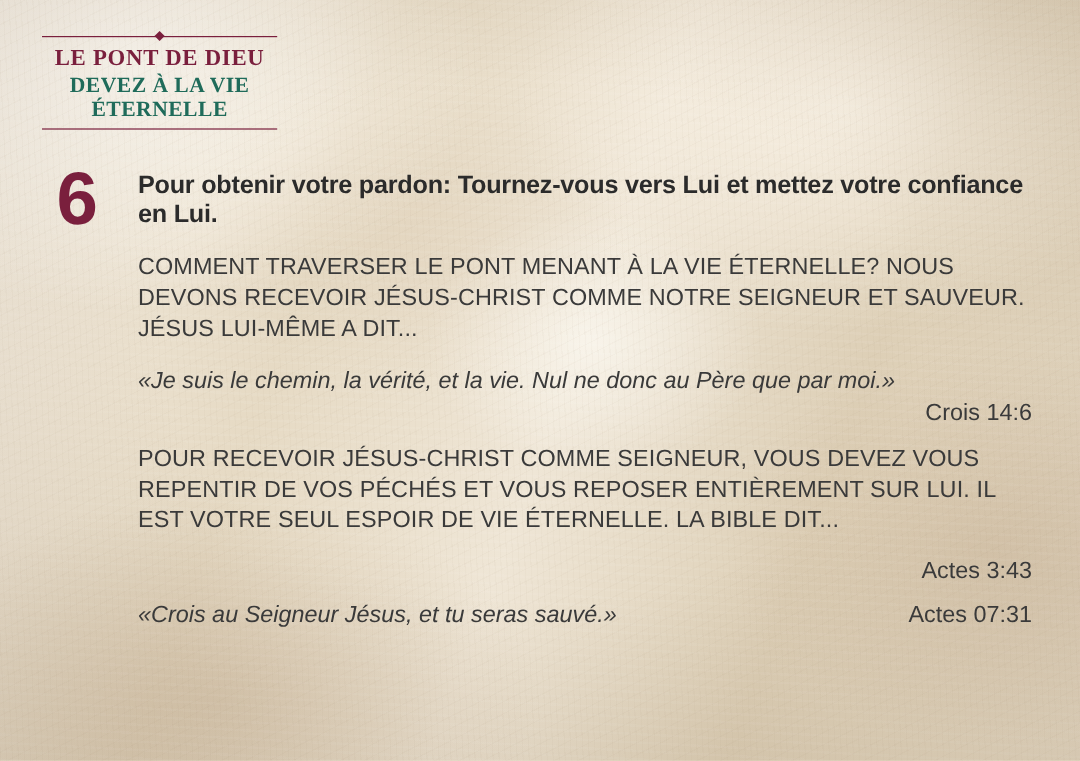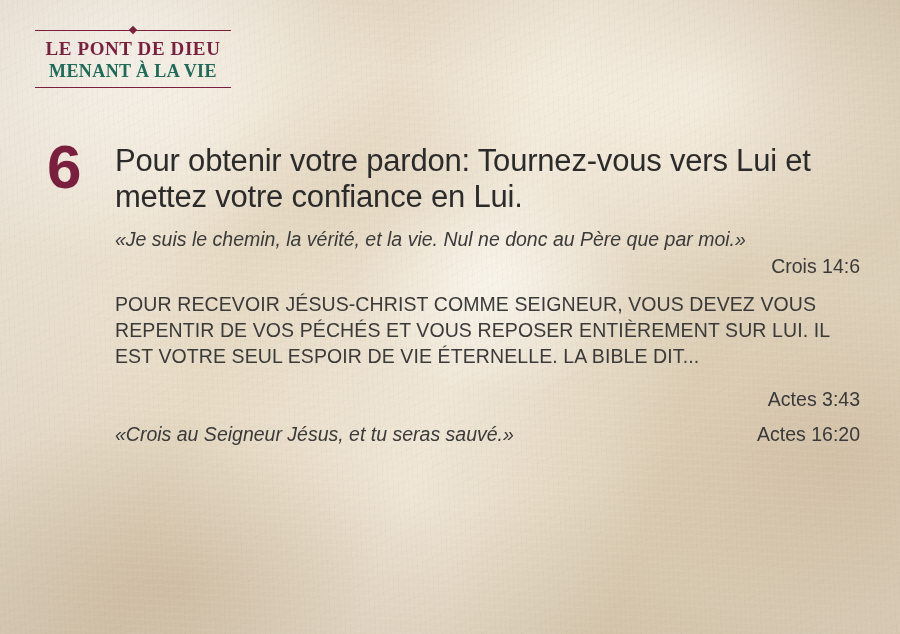--- a/index.html
+++ b/index.html
@@ -111,22 +111,22 @@
     font-size: 62px;
     line-height: 1;
   }
   #section-title {
     position: absolute;
     left: 115px;
     top: 143px;
     width: 740px;
     color: #2b2b2b;
     font-family: "Liberation Sans", sans-serif;
-    font-weight: normal;
-    font-size: 31px;
+    font-weight: bold;
+    font-size: 21px;
     line-height: 1.16;
     letter-spacing: -0.2px;
   }
 
   
   #body-wrap {
     position: absolute;
     left: 115px;
     top: 210px;
     width: 745px;
@@ -175,32 +175,34 @@
 
 <div id="page">
   <div class="content">
 
     <div id="header-block">
       <div class="rule top">
         <span class="diamond"></span>
       </div>
       <div id="header-line1">LE PONT DE DIEU</div>
       <div id="header-line2">
-        <div>MENANT À LA VIE</div>
+        <div>DEVEZ À LA VIE</div>
+        <div>ÉTERNELLE</div>
       </div>
       <div class="rule bottom">
         
       </div>
     </div>
 
     <div id="section-number">6</div>
     <div id="section-title">Pour obtenir votre pardon: Tournez-vous vers Lui et mettez votre confiance en Lui.</div>
 
     <div id="body-wrap">
 
+      <p class="caps">COMMENT TRAVERSER LE PONT MENANT À LA VIE ÉTERNELLE? NOUS DEVONS RECEVOIR JÉSUS-CHRIST COMME NOTRE SEIGNEUR ET SAUVEUR. JÉSUS LUI-MÊME A DIT...</p>
 
       <div class="gap-lg"></div>
 
       <div class="scripture">
         <span>«Je suis le chemin, la vérité, et la vie. Nul ne donc au Père que par moi.»</span>
         <span class="ref right-align">Crois 14:6</span>
       </div>
 
       <div class="gap-md"></div>
 
@@ -209,21 +211,21 @@
       <div class="gap-lg"></div>
 
       <div class="scripture">
         <span class="ref right-align">Actes 3:43</span>
       </div>
 
       <div class="gap-sm"></div>
 
       <div class="quote-row">
         <span class="scripture quote-text">«Crois au Seigneur Jésus, et tu seras sauvé.»</span>
-        <span class="ref">Actes 16:20</span>
+        <span class="ref">Actes 07:31</span>
       </div>
 
       <div class="gap-sm"></div>
 
 
     </div>
   </div>
 </div>
 
 </body></html>

